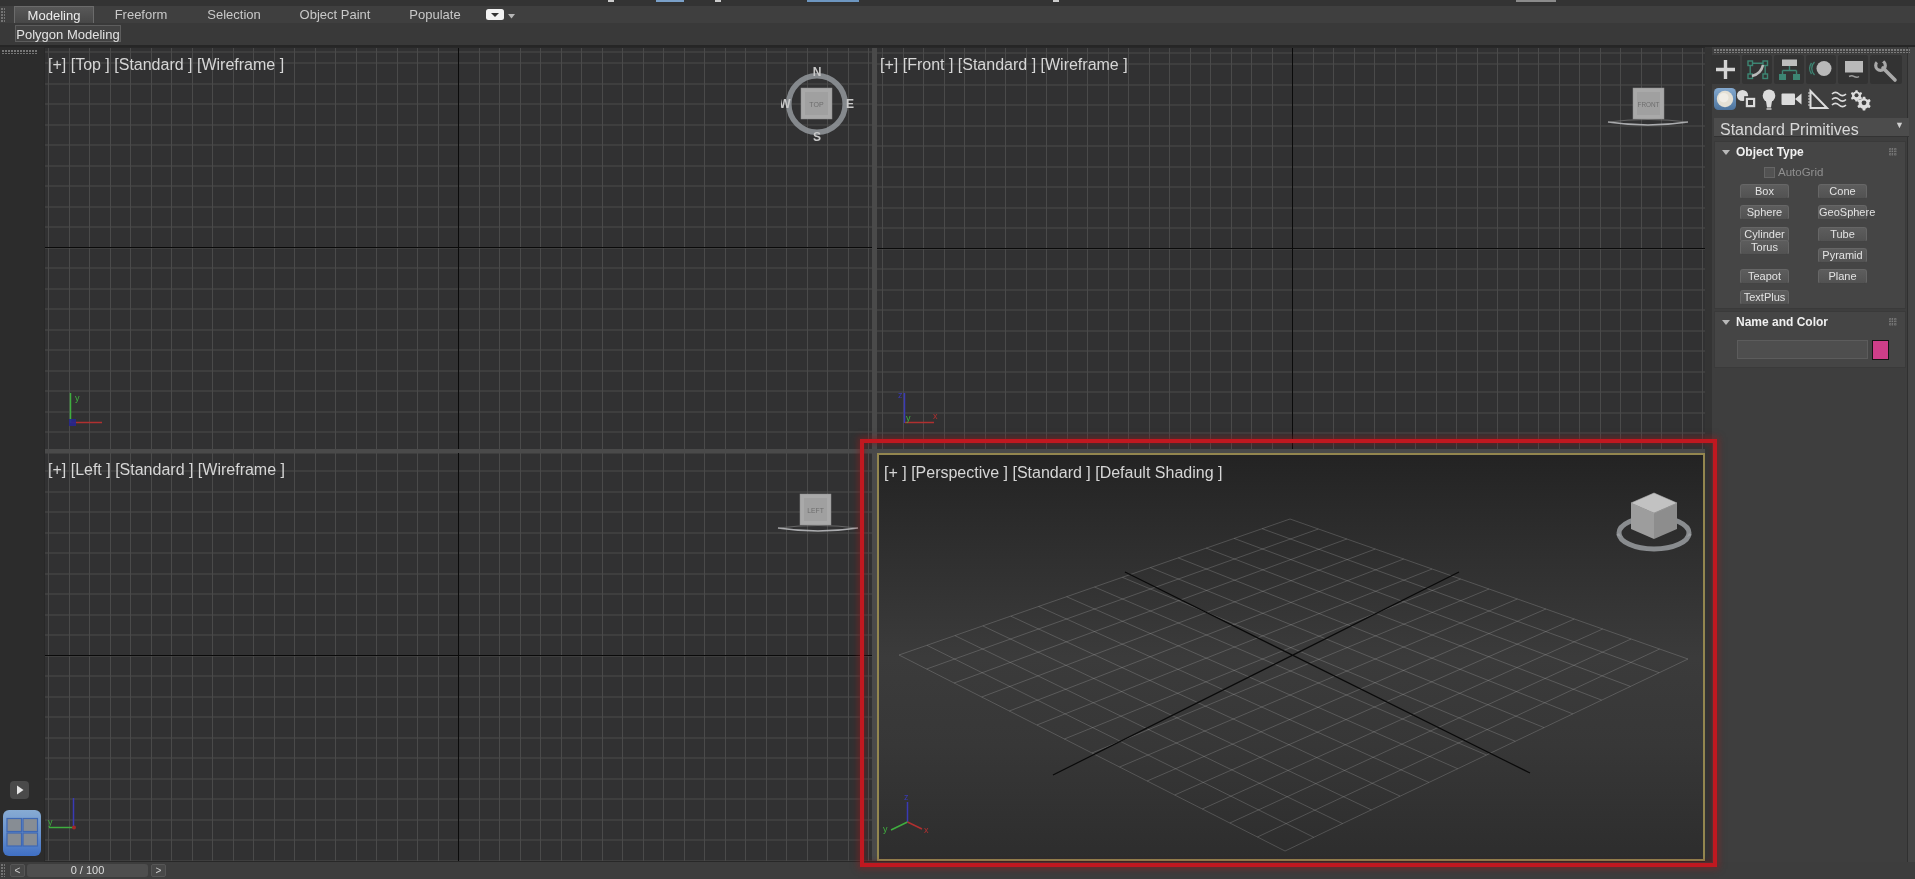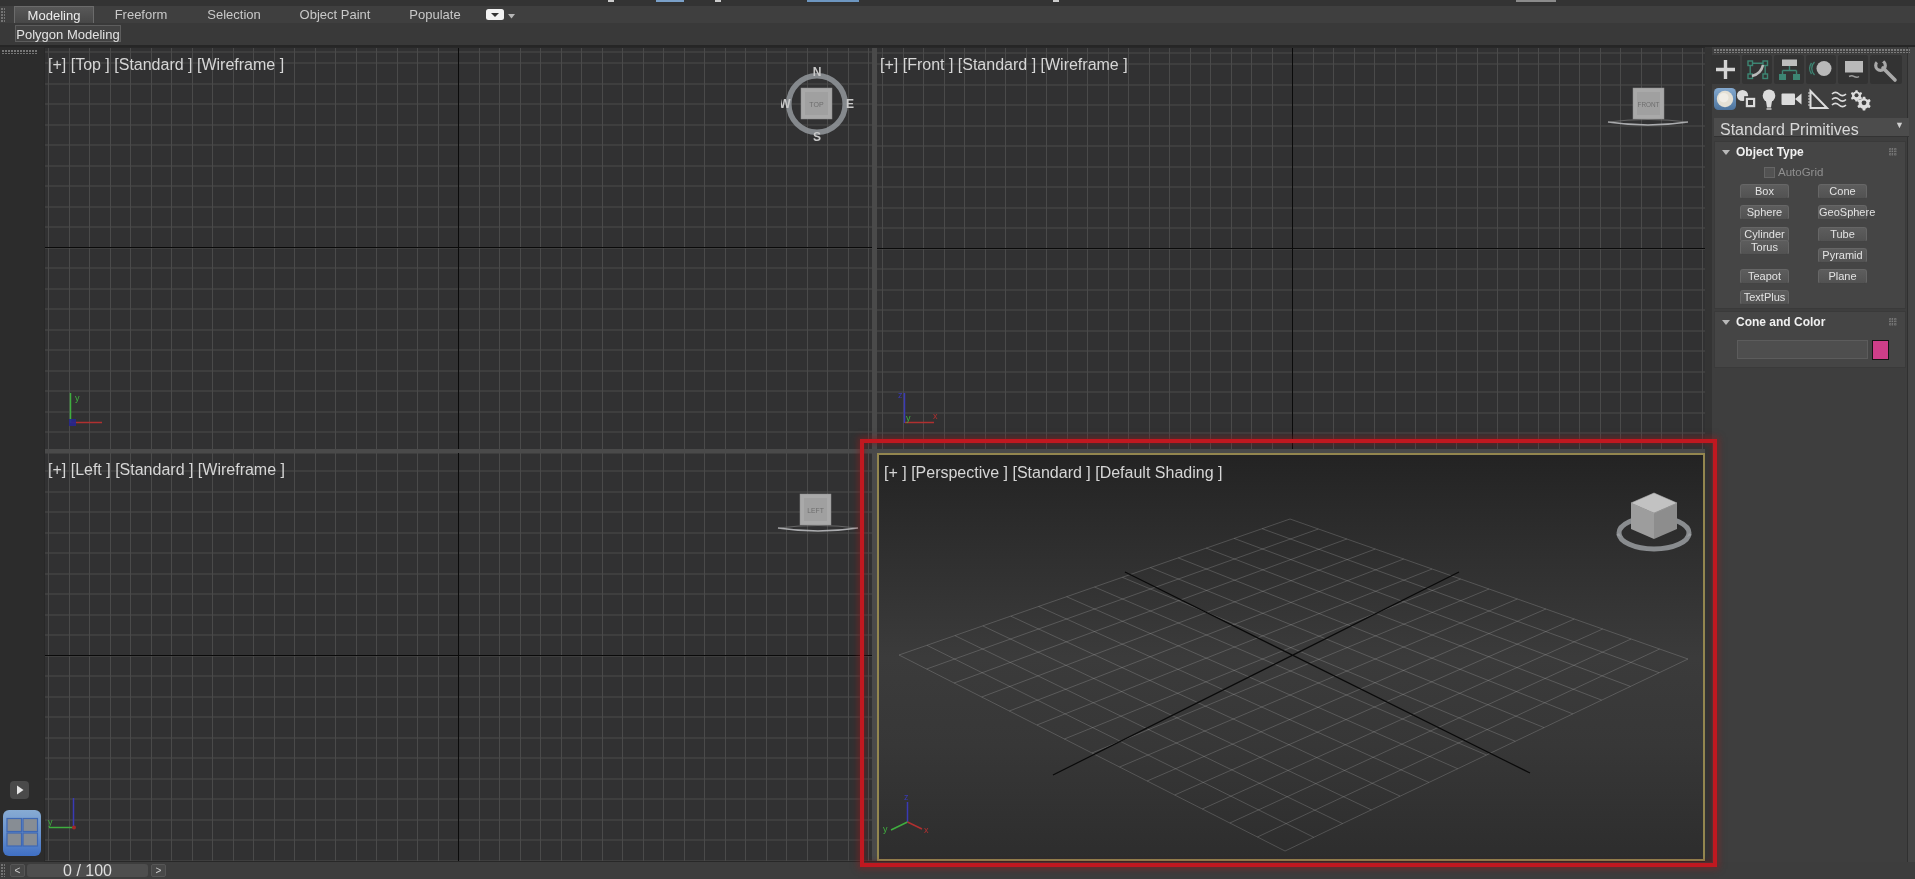--- a/index.html
+++ b/index.html
@@ -35,21 +35,21 @@
 #rpanel .rscroll{position:absolute;right:0;top:0;width:7px;height:815px;background:#454545;border-left:1px solid #303030;}
 .rollout{position:absolute;left:9px;width:192px;background:#454545;border:1px solid #3a3a3a;box-sizing:border-box;}
 .rhead{position:relative;height:22px;}
 .rhead .tri{position:absolute;left:7px;top:8px;width:0;height:0;border-left:4px solid transparent;border-right:4px solid transparent;border-top:5px solid #b9b9b9;}
 .rhead .rtitle{position:absolute;left:21px;top:3px;font-size:12px;font-weight:bold;color:#f0f0f0;}
 .rhead .rdots{position:absolute;right:8px;top:6px;width:8px;height:8px;background-image:radial-gradient(circle at 1px 1px,#858585 0.6px,transparent 1px);background-size:2.5px 2.5px;}
 .mxbtn{position:absolute;width:49px;height:15px;background:linear-gradient(#5d5d5d,#525252);border:1px solid #666;border-bottom-color:#444;border-radius:3px;box-sizing:border-box;color:#e3e3e3;font-size:11px;text-align:center;line-height:13px;}
 
 #botbar{left:0;top:862px;width:1915px;height:17px;background:#3d3d3d;}
 .bbtn{position:absolute;top:2px;width:15px;height:13px;background:#484848;border:1px solid #565656;border-radius:2px;box-sizing:border-box;color:#cfcfcf;font-size:10px;text-align:center;line-height:11px;}
-#timefield{position:absolute;left:27px;top:2px;width:121px;height:13px;background:#4e4e4e;border-radius:3px;color:#dedede;font-size:16px;text-align:center;line-height:13px;}
+#timefield{position:absolute;left:27px;top:2px;width:121px;height:13px;background:#4e4e4e;border-radius:3px;color:#dedede;font-size:11px;text-align:center;line-height:13px;}
 
 #redbox{left:860px;top:439px;width:857px;height:428px;border:4px solid #c01820;box-shadow:0 0 6px 2px rgba(150,25,28,0.5), inset 0 0 5px 1px rgba(140,20,25,0.5);box-sizing:border-box;z-index:50;}
 </style>
 </head>
 <body>
 <div class="abs" id="topstrip"></div>
 <div class="abs" style="left:656px;top:0;width:28px;height:2px;background:#7aa0c8;"></div>
 <div class="abs" style="left:807px;top:0;width:52px;height:2px;background:#6d96c0;"></div>
 <div class="abs" style="left:1516px;top:0;width:40px;height:2px;background:#8b8b8b;"></div>
 <div class="abs" style="left:608px;top:0;width:6px;height:2px;background:#cccccc;"></div>
@@ -278,21 +278,21 @@
       <div class="mxbtn" style="left:103px;top:85px;">Tube</div>
     <div class="mxbtn" style="left:25px;top:98px;">Torus</div>
       <div class="mxbtn" style="left:103px;top:106px;">Pyramid</div>
     <div class="mxbtn" style="left:25px;top:127px;">Teapot</div>
       <div class="mxbtn" style="left:103px;top:127px;">Plane</div>
     <div class="mxbtn" style="left:25px;top:148px;">TextPlus</div>
   </div>
   <div class="rollout" id="roName" style="top:264px;height:57px;">
     <div class="rhead">
         <div class="tri"></div>
-        <div class="rtitle">Cone and Color</div>
+        <div class="rtitle">Name and Color</div>
         <div class="rdots"></div>
       </div>
     <div style="position:absolute;left:22px;top:28px;width:131px;height:19px;background:#4e4e4e;border:1px solid #5c5c5c;box-sizing:border-box;"></div>
     <div style="position:absolute;left:157px;top:28px;width:17px;height:20px;background:#ce3e89;border:1px solid #141414;box-sizing:border-box;"></div>
   </div>
 </div>
 
 <div class="abs" id="botbar">
   <div class="vhandle abs" style="left:1px;top:2px;height:13px;"></div>
   <div class="bbtn" style="left:10px;">&lt;</div>

